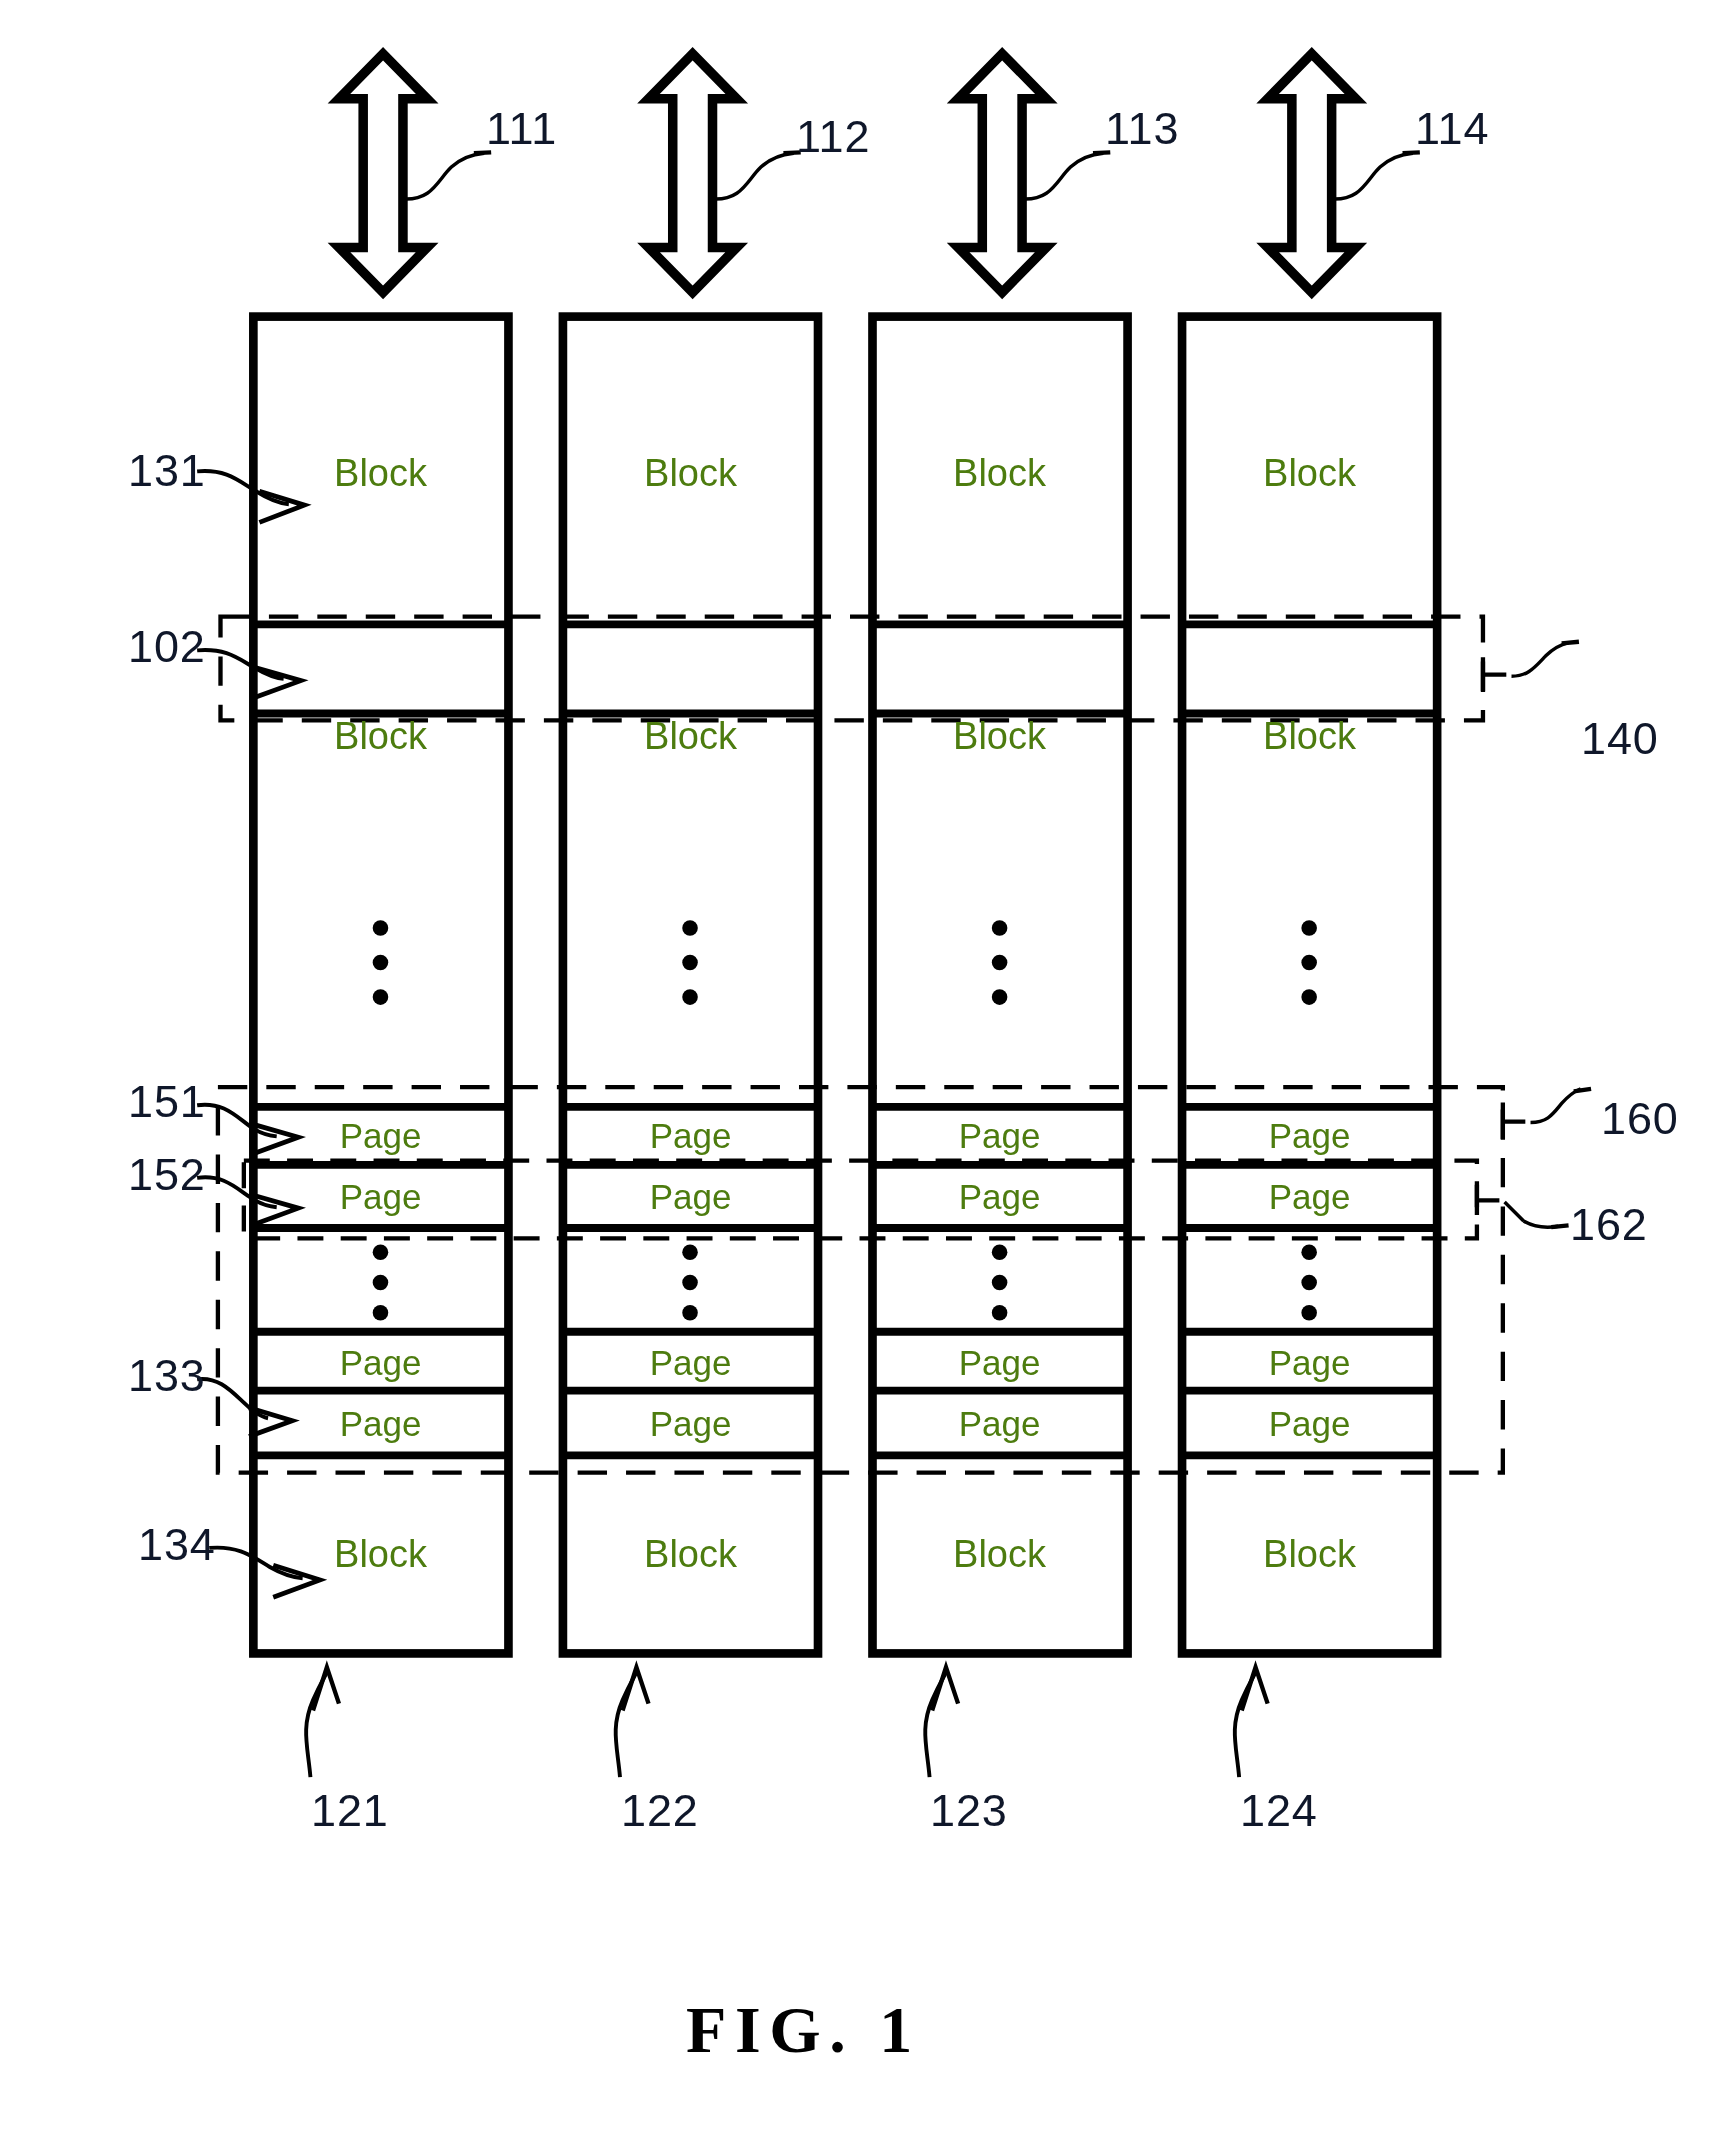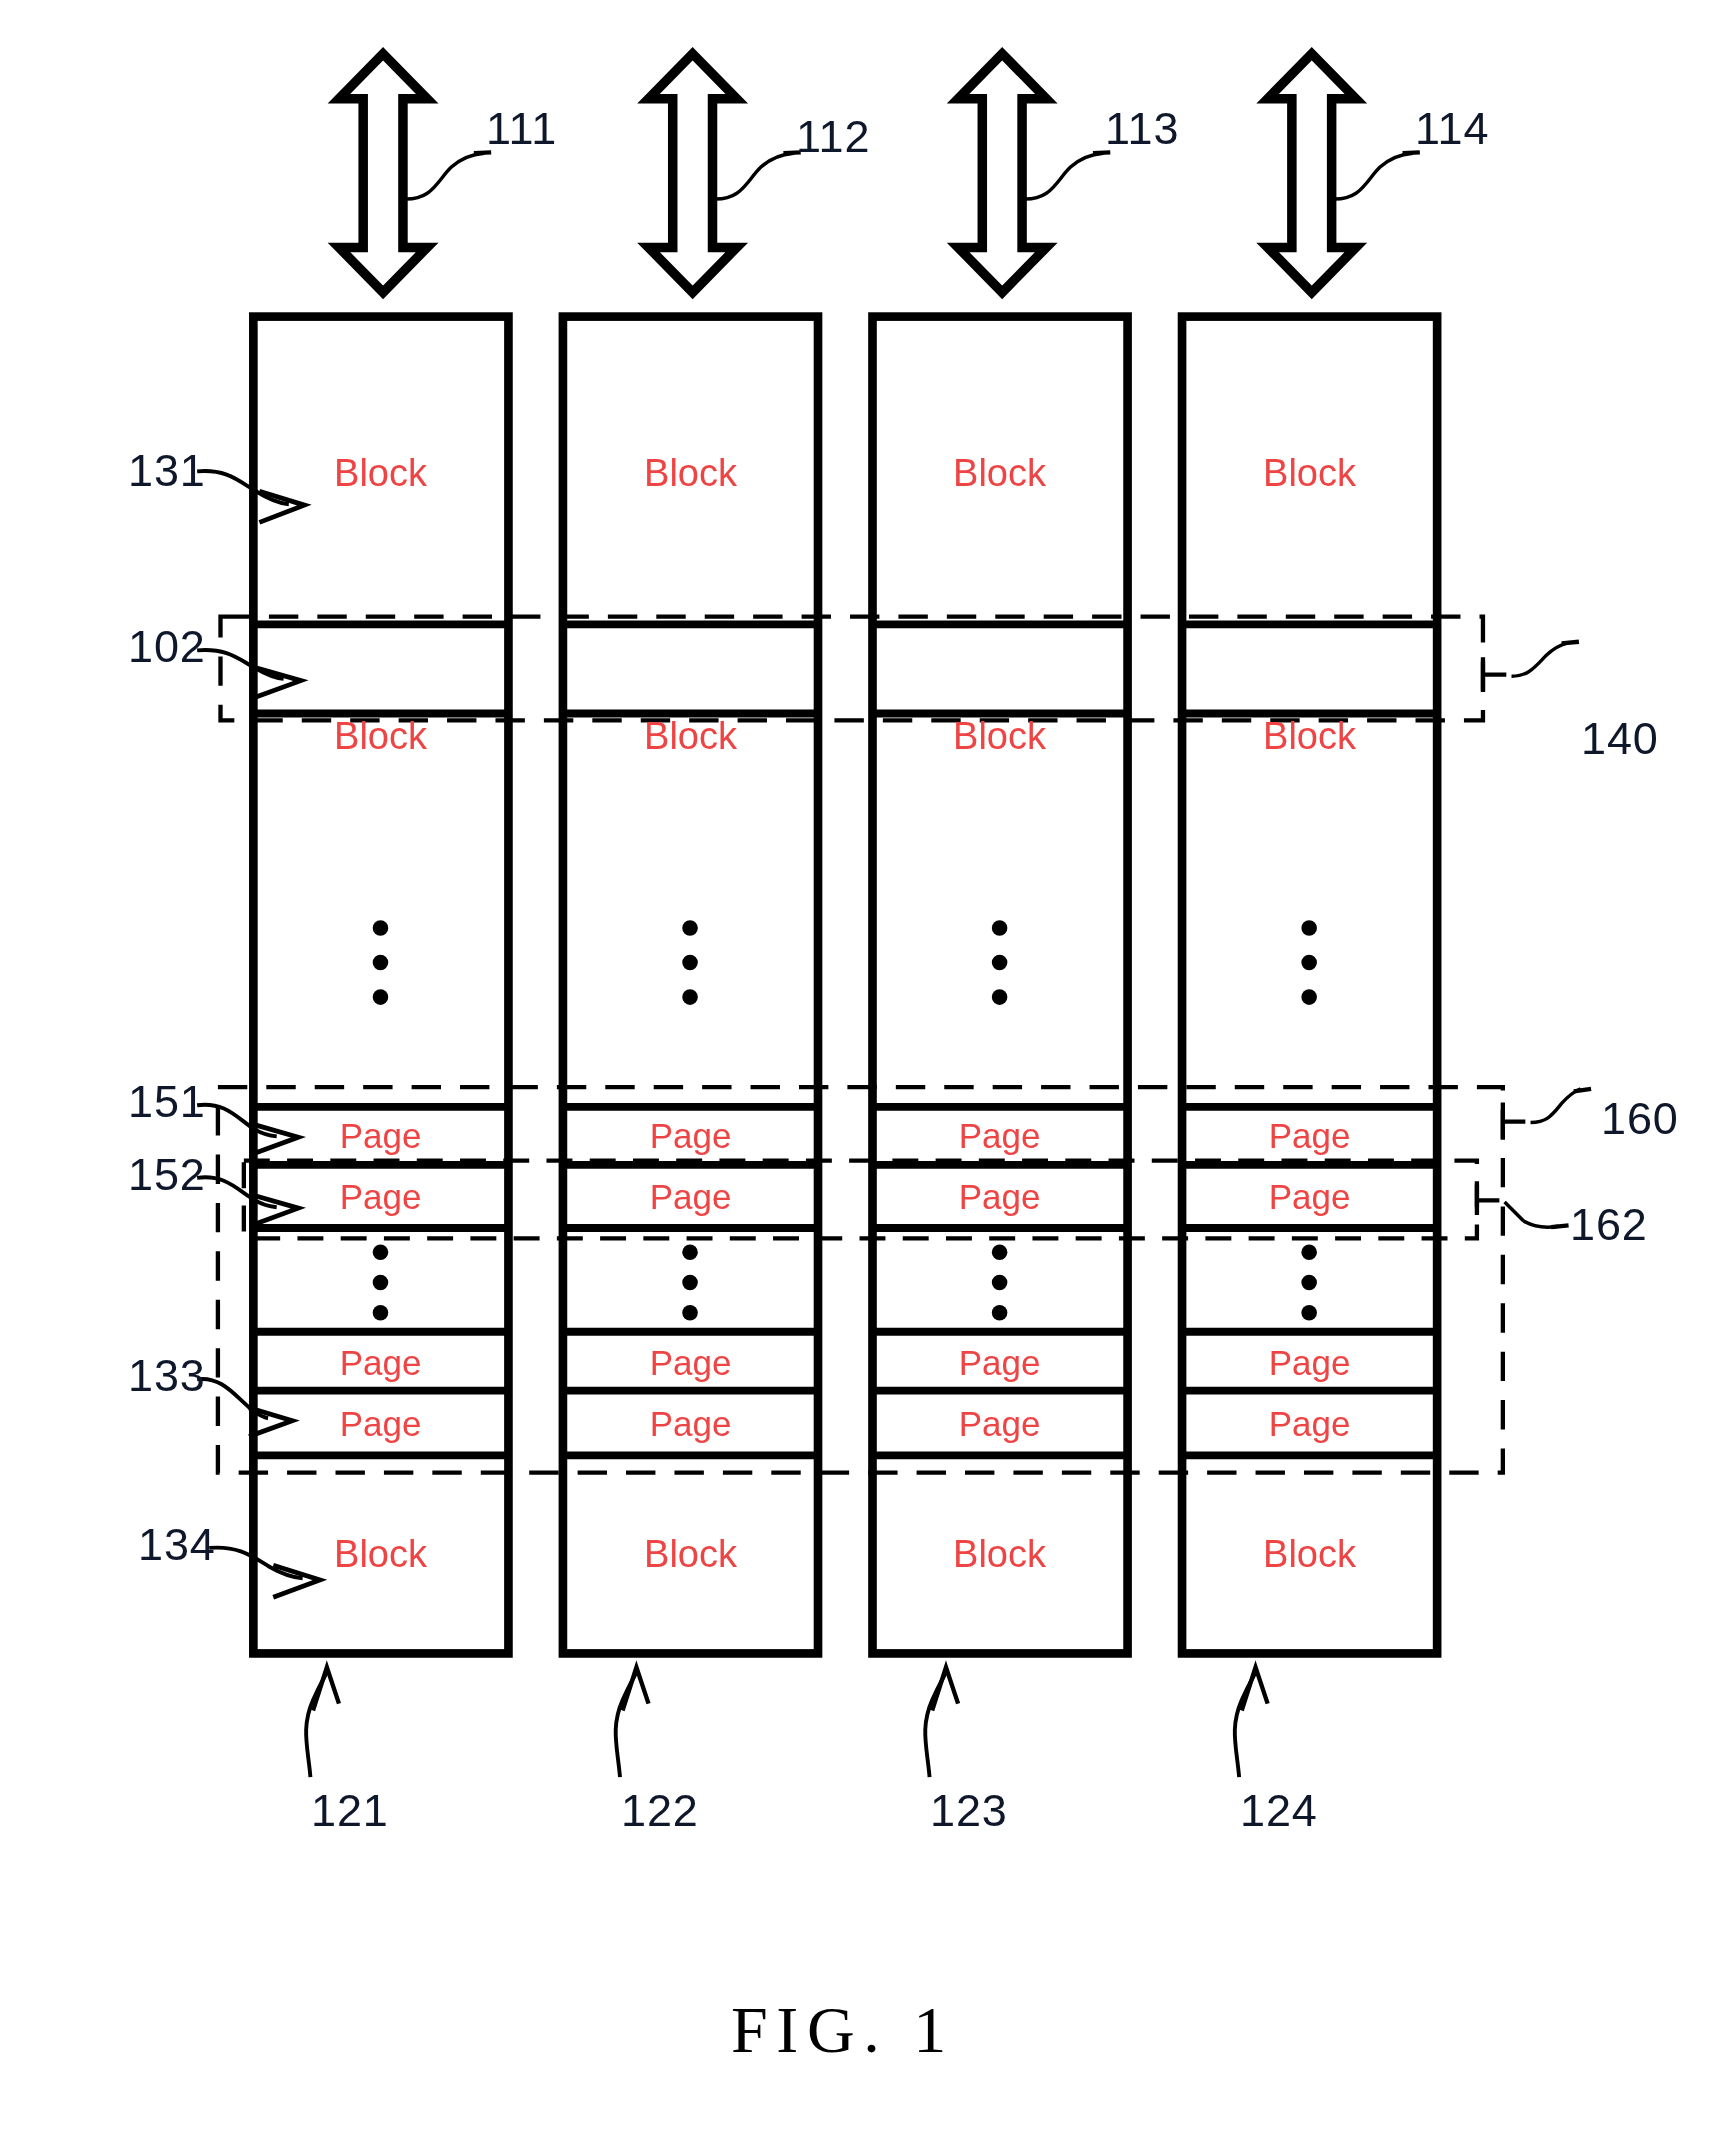--- a/index.html
+++ b/index.html
@@ -23,21 +23,21 @@
   #figure-svg {
     position: absolute;
     left: 0; top: 0;
     width: 1732px;
     height: 2130px;
     display: block;
   }
   .cell-text {
     position: absolute;
     text-align: center;
-    color: #ef4444;
+    color: #4d7c0f;
     font-family: "Liberation Sans", sans-serif;
     white-space: nowrap;
     line-height: 1;
     pointer-events: none;
   }
   .block-label {
     font-size: 38px;
   }
   .page-label {
     font-size: 35px;
@@ -302,16 +302,16 @@
 
   <div class="ref-num" style="left:1581px; top:716px;">140</div>
   <div class="ref-num" style="left:1593px; top:1096px;margin-left:8px;">160</div>
   <div class="ref-num" style="left:1570px; top:1202px;">162</div>
 
   <div class="ref-num" style="left:311px; top:1788px;">121</div>
   <div class="ref-num" style="left:621px; top:1788px;">122</div>
   <div class="ref-num" style="left:930px; top:1788px;">123</div>
   <div class="ref-num" style="left:1240px; top:1788px;">124</div>
 
-  <div class="fig-caption" style="left:731px; top:1997px;">FIG. 1</div>
+  <div class="fig-caption" style="left:686px; top:1997px;font-weight:bold;">FIG. 1</div>
 
 </div>
 
 
 </body></html>

